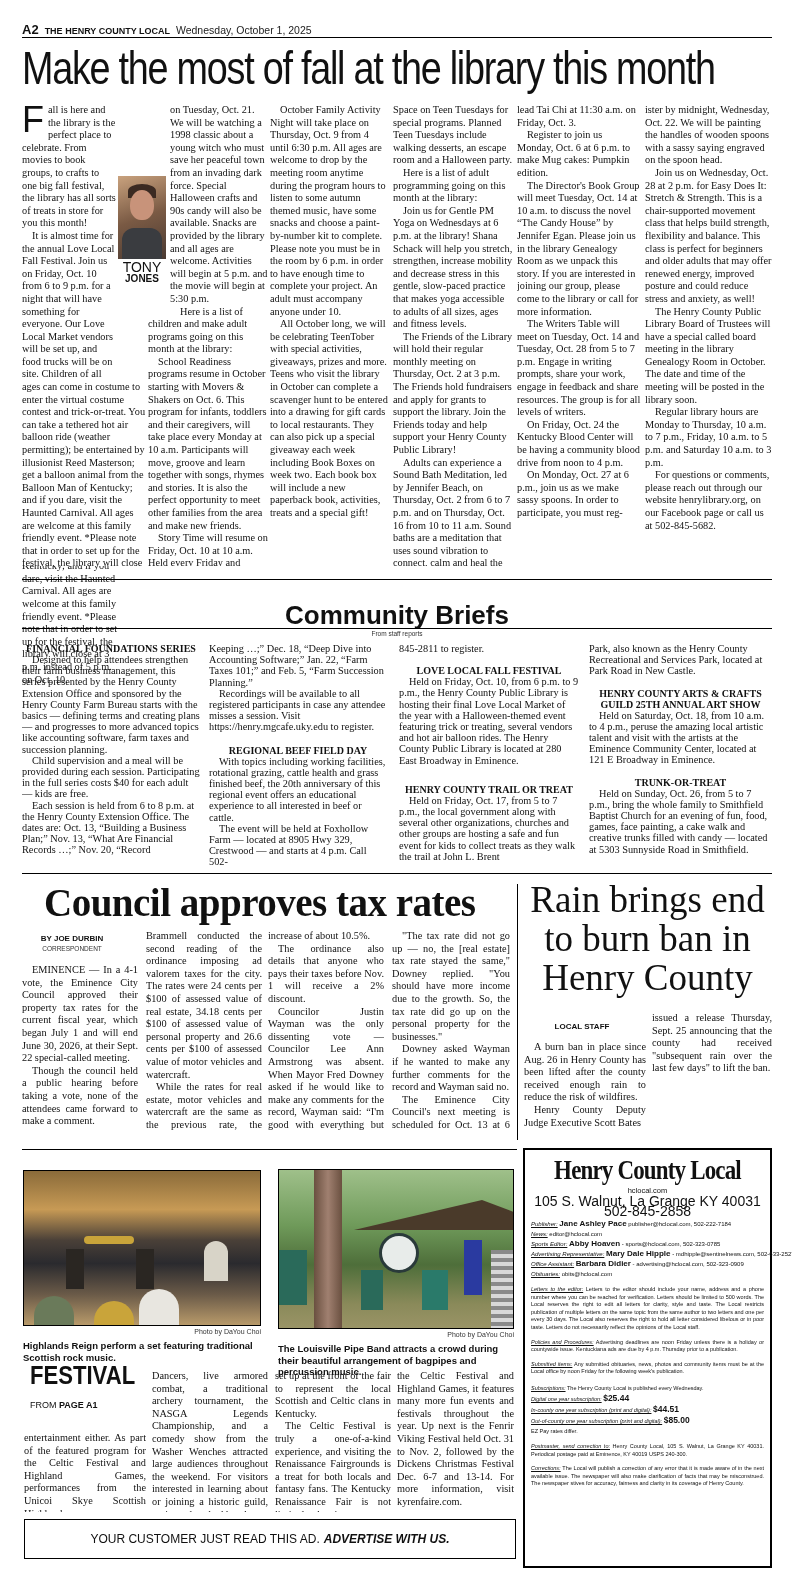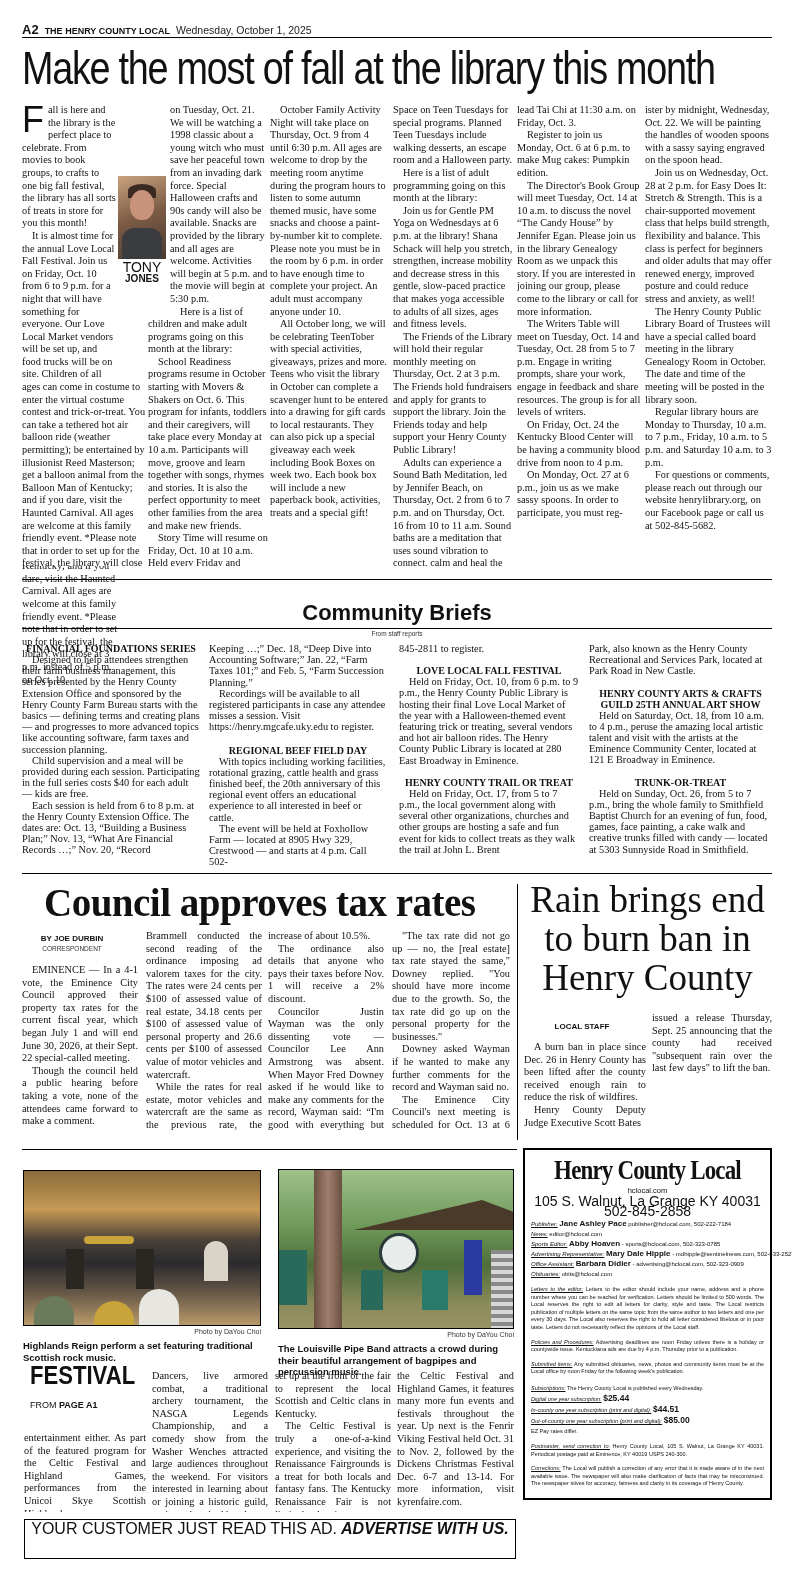--- a/index.html
+++ b/index.html
@@ -16,47 +16,47 @@
 .col{position:absolute}
 .dropcap{float:left;font-family:"Liberation Sans",sans-serif;font-size:36px;line-height:28px;margin:2px 4px 0 0}
 .portrait{position:absolute;left:118px;top:176px;width:48px;height:83px;background:linear-gradient(160deg,#c9a27e,#7a5a44 50%,#4a3a32)}
 .portrait .face{position:absolute;left:12px;top:14px;width:24px;height:30px;border-radius:50% 50% 45% 45%;background:#c8937a}
 .portrait .hair{position:absolute;left:10px;top:8px;width:28px;height:14px;border-radius:50% 50% 0 0;background:#3b2a22}
 .portrait .shirt{position:absolute;left:4px;top:52px;width:40px;height:31px;border-radius:12px 12px 0 0;background:#3a3c40}
 .cap-name{position:absolute;left:118px;top:262px;width:48px;text-align:center;font-family:"Liberation Sans",sans-serif;line-height:11px}
 .cap-name .fn{font-size:14px}
 .cap-name .ln{font-size:10px;font-weight:bold}
 .rule{position:absolute;background:#000}
-.cb-title{left:22px;top:600px;width:750px;text-align:center;font-family:"Liberation Sans",sans-serif;font-weight:bold;font-size:22px}
+.cb-title{left:22px;top:600px;width:750px;text-align:center;font-family:"Liberation Sans",sans-serif;font-weight:bold;font-size:26px}
 .cb-sub{left:22px;top:630px;width:750px;text-align:center;font-family:"Liberation Sans",sans-serif;font-size:6.5px;color:#333}
 .cb .body-txt{font-size:10.3px;line-height:11.2px}
 .cb h4{font-family:Liberation Serif, serif;font-size:10px;font-weight:bold;text-align:center;line-height:11px}
 .council-h{left:44px;top:880px;font-family:"Liberation Serif",serif;font-weight:bold;font-size:39px;letter-spacing:-0.5px;white-space:nowrap}
 .byline{font-family:"Liberation Sans",sans-serif;text-align:center;line-height:10px}
 .byline .n{font-size:8px;font-weight:bold}
 .byline .r{font-size:6.5px;color:#333}
 .just p{text-align:justify}
 .rain-h{left:525px;top:880px;width:245px;text-align:center;font-family:"Liberation Serif",serif;font-size:37px;line-height:39px}
-.box{position:absolute;left:523px;top:1148px;width:249px;height:352px;border:2px solid #000;padding:4px 6px}
+.box{position:absolute;left:523px;top:1148px;width:249px;height:420px;border:2px solid #000;padding:4px 6px}
 .box .mast{font-family:"Liberation Serif",serif;font-weight:bold;font-size:28px;text-align:center;letter-spacing:-1px;transform:scaleX(0.82);line-height:32px}
 .box .c{text-align:center;font-family:"Liberation Sans",sans-serif;font-size:7.5px;line-height:10px}
 .box .c.b{font-size:14px}
 .box .line{font-family:"Liberation Sans",sans-serif;font-size:6px;line-height:10px;white-space:nowrap}
 .box .line u{font-style:italic}
 .box .line b{font-size:8px}
 .box .para{font-family:"Liberation Sans",sans-serif;font-size:5.5px;line-height:7.6px;text-align:justify;margin-top:7px}
 .box .para u{font-style:italic}
 .box .price{font-weight:bold;font-size:8.5px}
 .photo{position:absolute;border:1px solid #000;overflow:hidden}
 .credit{position:absolute;font-family:"Liberation Sans",sans-serif;font-size:7px;color:#333;text-align:right}
 .caption{position:absolute;font-family:"Liberation Sans",sans-serif;font-weight:bold;font-size:9.5px;line-height:11.5px}
 .fest-h{left:30px;top:1360px;font-family:"Liberation Sans",sans-serif;font-weight:bold;font-size:26px;transform:scaleX(0.85);transform-origin:left top}
 .from{left:30px;top:1400px;font-family:"Liberation Sans",sans-serif;font-size:9px}
 .from b{font-weight:bold}
-.ad{position:absolute;left:24px;top:1519px;width:492px;height:40px;border:1px solid #000;display:flex;align-items:flex-start;justify-content:center;font-family:"Liberation Sans",sans-serif;font-size:16px;gap:4px}
+.ad{position:absolute;left:24px;top:1519px;width:492px;height:40px;border:1px solid #000;display:flex;align-items:center;justify-content:center;font-family:"Liberation Sans",sans-serif;font-size:12px;gap:4px}
 .ad i{font-weight:bold}
 </style>
 </head>
 <body>
 
 <div class="abs hdr">
   <span class="pg">A2</span>
   <span class="pub">THE HENRY COUNTY LOCAL</span>
   <span class="date">Wednesday, October 1, 2025</span>
 </div>
@@ -141,21 +141,21 @@
     <p class="noind">Keeping …;” Dec. 18, “Deep Dive into Accounting Software;” Jan. 22, “Farm Taxes 101;” and Feb. 5, “Farm Succession Planning.”</p>
     <p>Recordings will be available to all registered participants in case any attendee misses a session. Visit https://henry.mgcafe.uky.edu to register.</p>
     <h4 style="margin-top:12px">REGIONAL BEEF FIELD DAY</h4>
     <p>With topics including working facilities, rotational grazing, cattle health and grass finished beef, the 20th anniversary of this regional event offers an educational experience to all interested in beef or cattle.</p>
     <p>The event will be held at Foxhollow Farm — located at 8905 Hwy 329, Crestwood — and starts at 4 p.m. Call 502-</p>
   </div>
   <div class="col body-txt" style="left:399px;top:643px;width:180px;height:225px;overflow:hidden">
     <p class="noind">845-2811 to register.</p>
     <h4 style="margin-top:11px">LOVE LOCAL FALL FESTIVAL</h4>
     <p>Held on Friday, Oct. 10, from 6 p.m. to 9 p.m., the Henry County Public Library is hosting their final Love Local Market of the year with a Halloween-themed event featuring trick or treating, several vendors and hot air balloon rides. The Henry County Public Library is located at 280 East Broadway in Eminence.</p>
-    <h4 style="margin-top:11px">HENRY COUNTY TRAIL OR TREAT</h4>
+    <h4 style="margin-top:18px">HENRY COUNTY TRAIL OR TREAT</h4>
     <p>Held on Friday, Oct. 17, from 5 to 7 p.m., the local government along with several other organizations, churches and other groups are hosting a safe and fun event for kids to collect treats as they walk the trail at John L. Brent</p>
   </div>
   <div class="col body-txt" style="left:589px;top:643px;width:183px;height:225px;overflow:hidden">
     <p class="noind">Park, also known as the Henry County Recreational and Services Park, located at Park Road in New Castle.</p>
     <h4 style="margin-top:11px">HENRY COUNTY ARTS &amp; CRAFTS GUILD 25TH ANNUAL ART SHOW</h4>
     <p>Held on Saturday, Oct. 18, from 10 a.m. to 4 p.m., peruse the amazing local artistic talent and visit with the artists at the Eminence Community Center, located at 121 E Broadway in Eminence.</p>
     <h4 style="margin-top:11px">TRUNK-OR-TREAT</h4>
     <p>Held on Sunday, Oct. 26, from 5 to 7 p.m., bring the whole family to Smithfield Baptist Church for an evening of fun, food, games, face painting, a cake walk and creative trunks filled with candy — located at 5303 Sunnyside Road in Smithfield.</p>
   </div>
 </div>
@@ -187,21 +187,21 @@
   <p>The Eminence City Council's next meeting is scheduled for Oct. 13 at 6 p.m. in the East Broadway Municipal Building.</p>
 </div>
 
 <div class="rule" style="left:517px;top:884px;width:1px;height:256px"></div>
 
 <div class="abs rain-h">Rain brings end to burn ban in Henry County</div>
 <div class="col byline" style="left:526px;top:1022px;width:112px">
   <div class="n">LOCAL STAFF</div>
 </div>
 <div class="col body-txt just" style="left:524px;top:1041px;width:122px;height:95px;overflow:hidden">
-  <p>A burn ban in place since Dec. 26 in Henry County has been lifted after the county received enough rain to reduce the risk of wildfires.</p>
+  <p>A burn ban in place since Aug. 26 in Henry County has been lifted after the county received enough rain to reduce the risk of wildfires.</p>
   <p>Henry County Deputy Judge Executive Scott Bates</p>
 </div>
 <div class="col body-txt just" style="left:652px;top:1012px;width:120px;height:124px;overflow:hidden">
   <p class="noind">issued a release Thursday, Sept. 25 announcing that the county had received "subsequent rain over the last few days" to lift the ban.</p>
 </div>
 
 <div class="rule" style="left:22px;top:1149px;width:495px;height:1px"></div>
 
 <div class="box">
   <div class="mast">Henry County Local</div>

